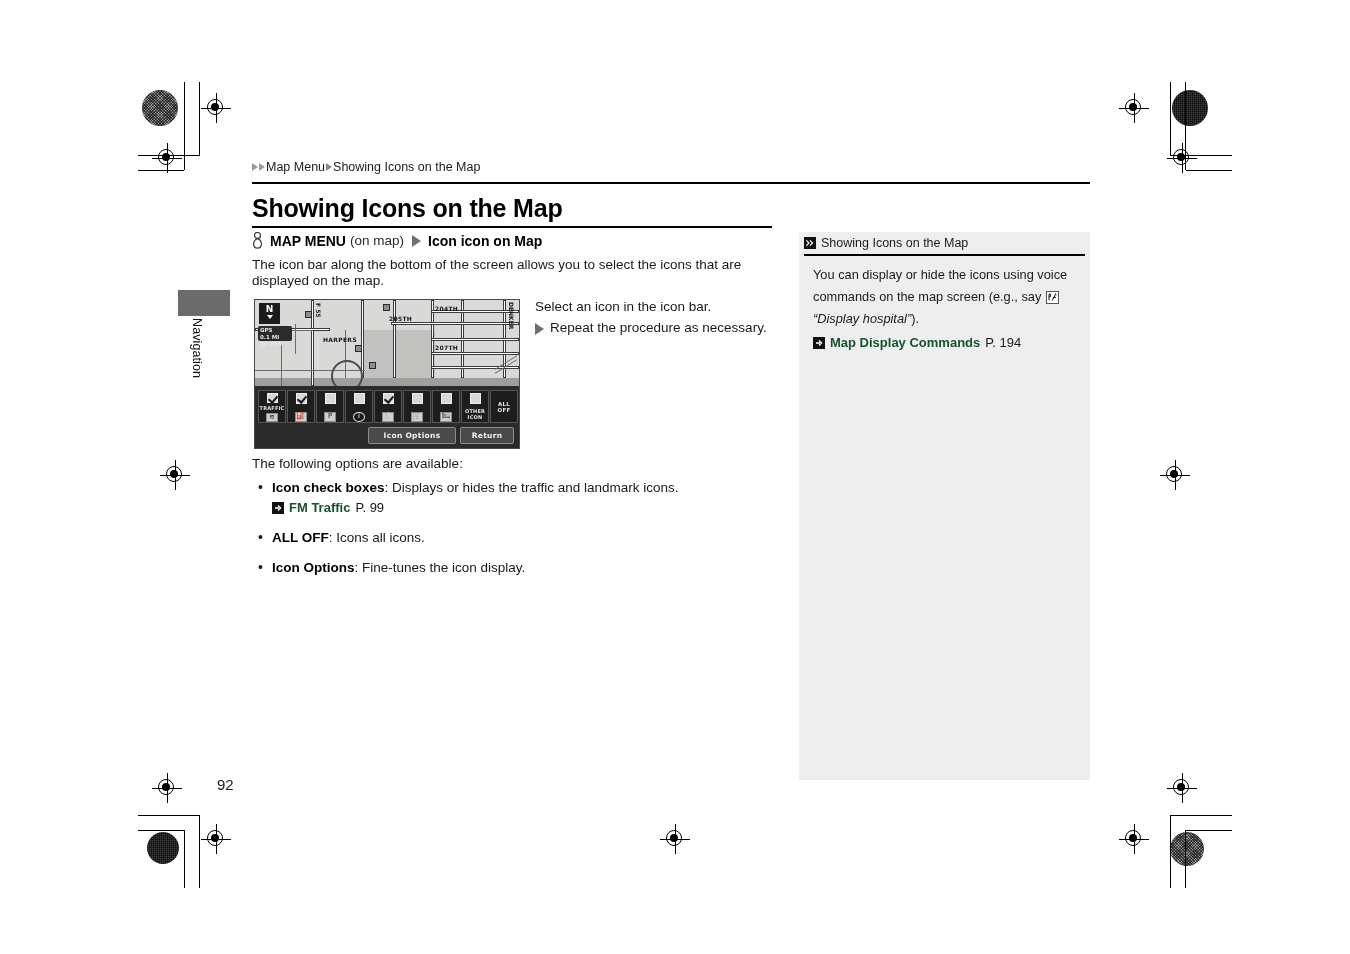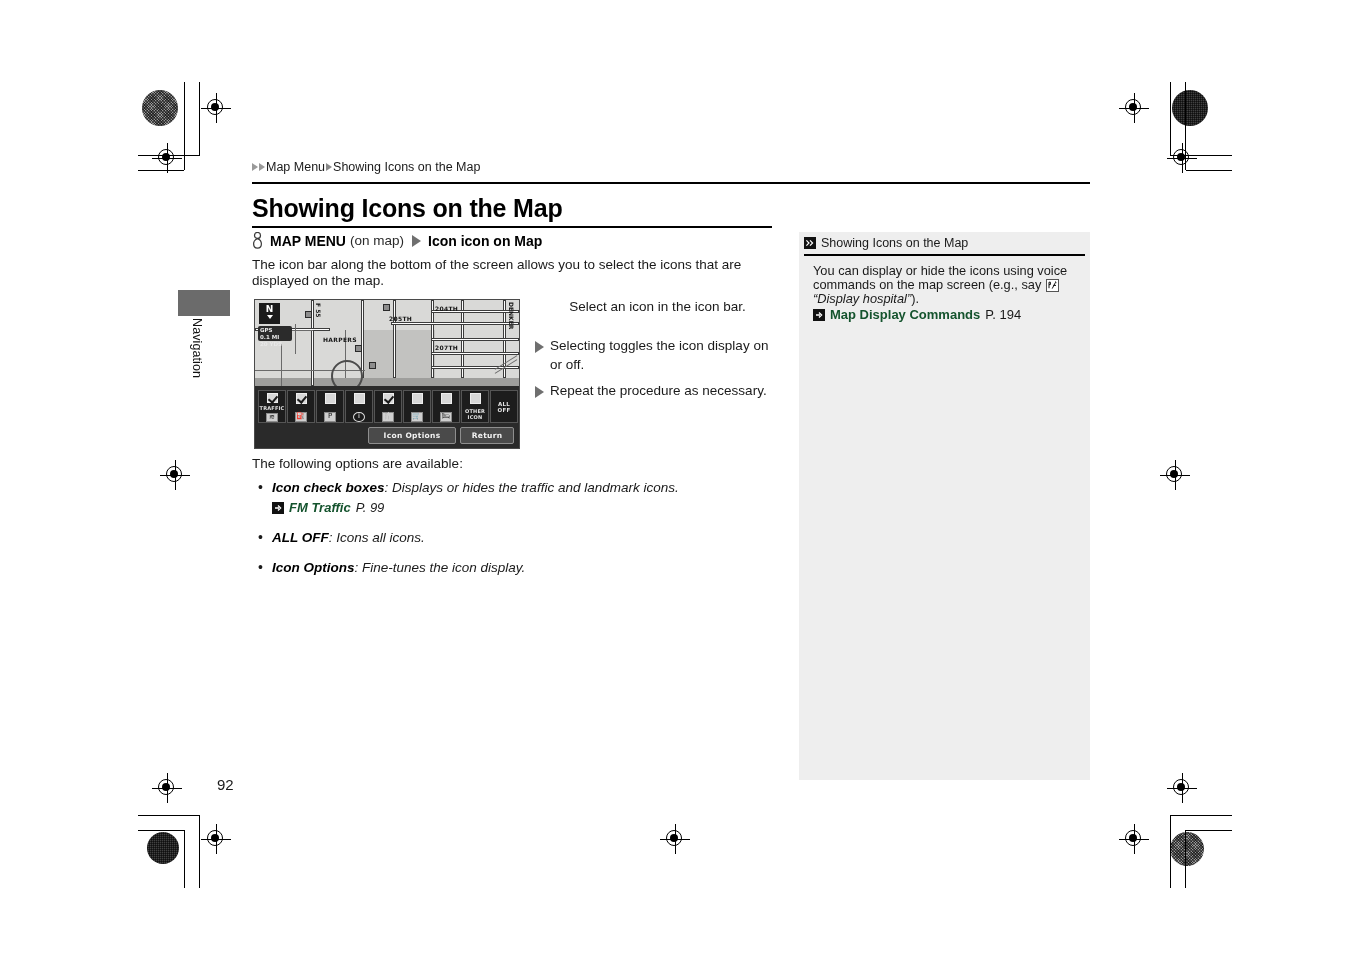--- a/index.html
+++ b/index.html
@@ -183,21 +183,21 @@
   
   .steps {
     position: absolute;
     left: 535px;
     top: 297px;
     width: 245px;
     font-size: 13.5px;
     line-height: 19px;
     color: #1a1a1a;
   }
-  .step-lead { margin-bottom: 20px; text-align: center; }
+  .step-lead { margin-bottom: 2px; }
   .step {
     display: flex;
     align-items: flex-start;
     margin-bottom: 7px;
   }
   .step-tri {
     flex: none;
     width: 0; height: 0;
     border-left: 9px solid #6f6f6f;
     border-top: 6px solid transparent;
@@ -216,21 +216,21 @@
     color: #1a1a1a;
   }
   .bullet { display: flex; margin-bottom: 11px; }
   .bullet-dot {
     flex: none;
     width: 14px;
     text-align: left;
     font-size: 14px;
     line-height: 19px;
   }
-  .bullet-body { flex: 1; font-style: italic; }
+  .bullet-body { flex: 1; }
   .b { font-weight: bold; color: #000; }
   .xref {
     display: flex;
     align-items: center;
     margin-top: 1px;
     font-size: 13px;
   }
   .xref-icon {
     flex: none;
     width: 12px; height: 12px;
@@ -265,21 +265,21 @@
   }
   .note-rule {
     margin: 0 0 0 5px;
     width: 281px;
     height: 1.5px;
     background: #000;
   }
   .note-body {
     padding: 8px 10px 0 14px;
     font-size: 12.8px;
-    line-height: 14px;
+    line-height: 22px;
     color: #1a1a1a;
   }
   .voice-icon {
     display: inline-block;
     vertical-align: -3px;
     margin: 0 1px;
     line-height: 0;
   }
   .note-italic { font-style: italic; }
 
@@ -671,24 +671,20 @@
 
       <div class="bottom-btns">
         <div class="navbtn wide">Icon Options</div>
         <div class="navbtn narrow">Return</div>
       </div>
     </div>
   </div>
 
   <div class="steps">
     <div class="step-lead">Select an icon in the icon bar.</div>
-    <div class="step">
-      <span class="step-tri"></span>
-      <span>Selecting toggles the icon display on or off.</span>
-    </div>
     <div class="step">
       <span class="step-tri"></span>
       <span>Repeat the procedure as necessary.</span>
     </div>
   </div>
 
   <div class="follow">The following options are available:</div>
 
   <div class="bullets">
 

